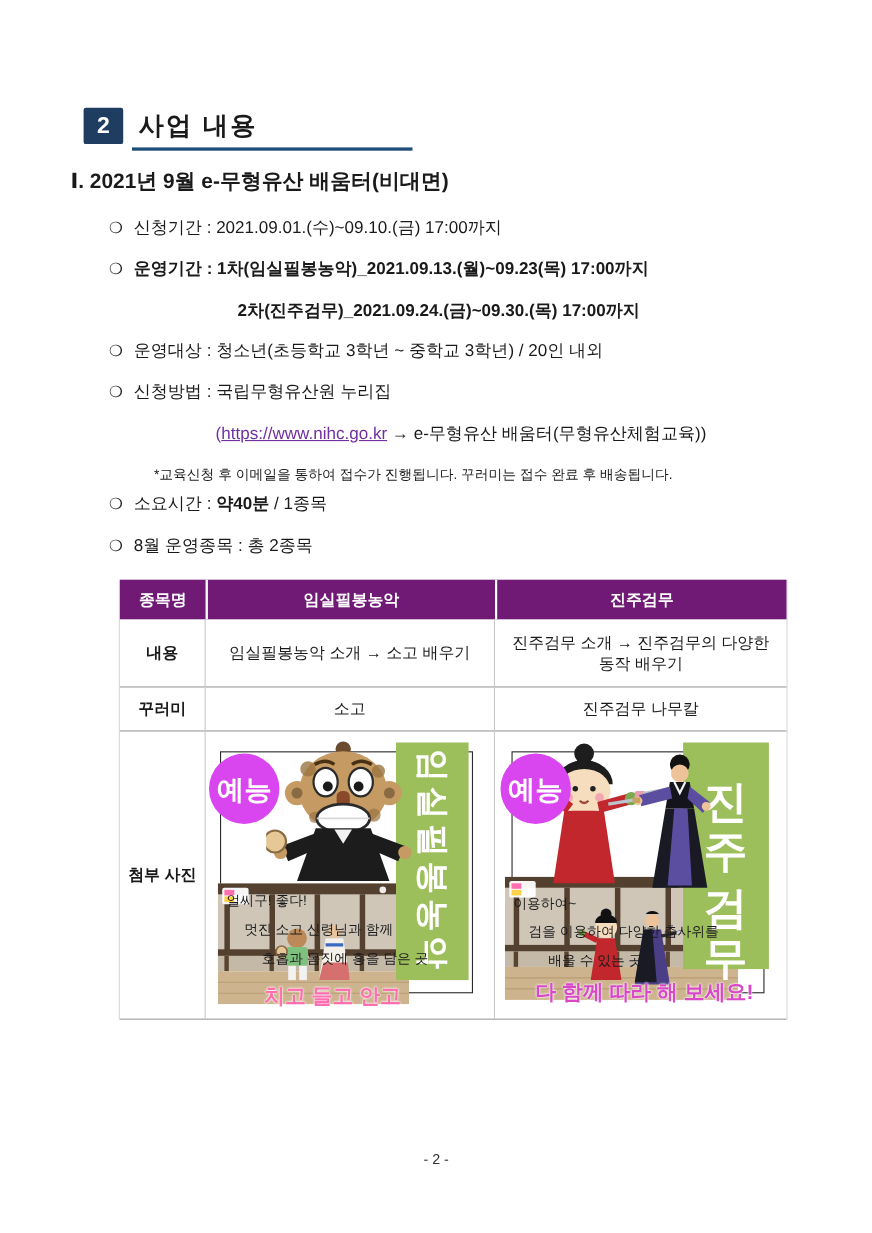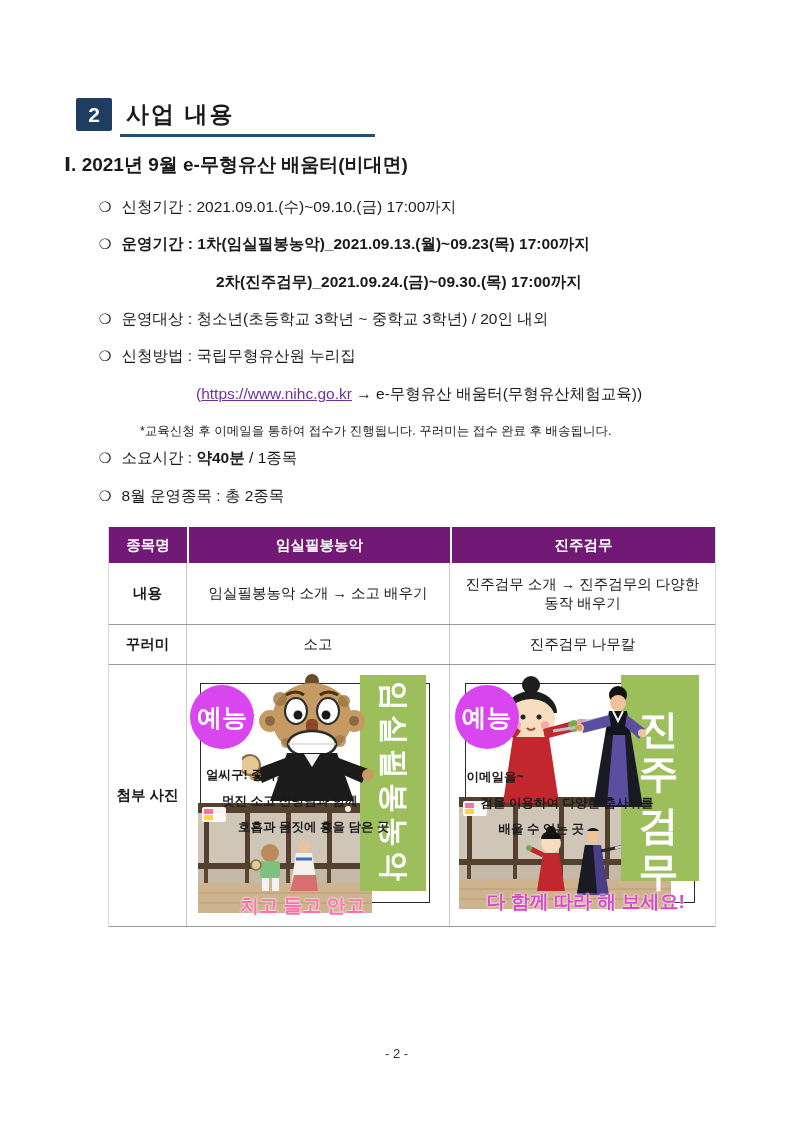--- a/index.html
+++ b/index.html
@@ -51,21 +51,21 @@
            display:flex; align-items:center; justify-content:center; z-index:4; }
   .vbar { position:absolute; background:#9cbe5b; color:#fff; font-weight:bold; z-index:2;
           display:flex; align-items:center; justify-content:center; }
   .vbar-left { right:16px; top:4px; width:66px; height:216px; }
   .vbar-left .vtxt { writing-mode:vertical-rl; text-orientation:sideways; font-size:30px; letter-spacing:4px; }
   .vbar-right { right:8px; top:4px; width:78px; height:206px; }
   .vbar-right .vtxt { writing-mode:vertical-rl; text-orientation:upright; font-size:40px; letter-spacing:8px; }
   .mascot { position:absolute; z-index:3; }
   .mascot-left { left:48px; top:0; }
   .mascot-right { left:20px; top:2px; }
-  .cline { position:absolute; font-size:12.5px; font-weight:bold; white-space:nowrap; z-index:3; }
+  .cline { position:absolute; font-size:12.5px; font-weight:normal; white-space:nowrap; z-index:3;margin-top:44px; }
   .photo { position:absolute; z-index:1; }
   .photo-left { left:4px; top:132px; }
   .photo-right { left:0px; top:126px; }
   .caption { position:absolute; z-index:5; font-weight:bold; font-size:19px; white-space:nowrap;
              text-shadow:0 0 2px #fff, 0 0 2px #fff; }
   .cap-left { left:46px; top:222px; color:#ff6fb0; }
   .cap-right { left:28px; top:218px; color:#d948c8; }
 
   .page-num { position:absolute; left:0; top:1046px; width:100%; text-align:center; font-size:13px; color:#333; }
 </style>
@@ -245,21 +245,21 @@
             <path d="M130,42 L102,50 L104,60 L132,53 Z" fill="#5b4ea0"></path>
             <circle cx="101" cy="55" r="4" fill="#eec39a"></circle>
             <line x1="99" y1="54" x2="74" y2="58" stroke="#b9c4cc" stroke-width="3"></line>
             <rect x="96" y="52" width="7" height="5" rx="1" fill="#c9a25e"></rect>
             <path d="M148,42 L166,56 L160,66 L146,53 Z" fill="#5b4ea0"></path>
             <circle cx="163" cy="60" r="4" fill="#eec39a"></circle>
             <path d="M126,62 L152,62 L164,134 L114,134 Z" fill="#1a1a24"></path>
             <path d="M134,62 L146,62 L150,132 L128,132 Z" fill="#5b4ea0"></path>
           </svg>
 
-          <div class="cline" style="left:8px; top:98px">이메일을~</div>
+          <div class="cline" style="left:8px; top:98px">이용하여~</div>
           <div class="cline" style="left:22px; top:124px">검을 이용하여 다양한 춤사위를</div>
           <div class="cline" style="left:40px; top:150px">배울 수 있는 곳</div>
 
           <svg class="photo photo-right" width="212" height="112" viewBox="0 0 212 112">
             <rect x="0" y="0" width="212" height="74" fill="#cfc6b8"></rect>
             <rect x="0" y="0" width="212" height="10" fill="#54402e"></rect>
             <rect x="8" y="10" width="5" height="54" fill="#54402e"></rect>
               <rect x="54" y="10" width="5" height="54" fill="#54402e"></rect>
             <rect x="100" y="10" width="5" height="54" fill="#54402e"></rect>
               <rect x="146" y="10" width="5" height="54" fill="#54402e"></rect>

